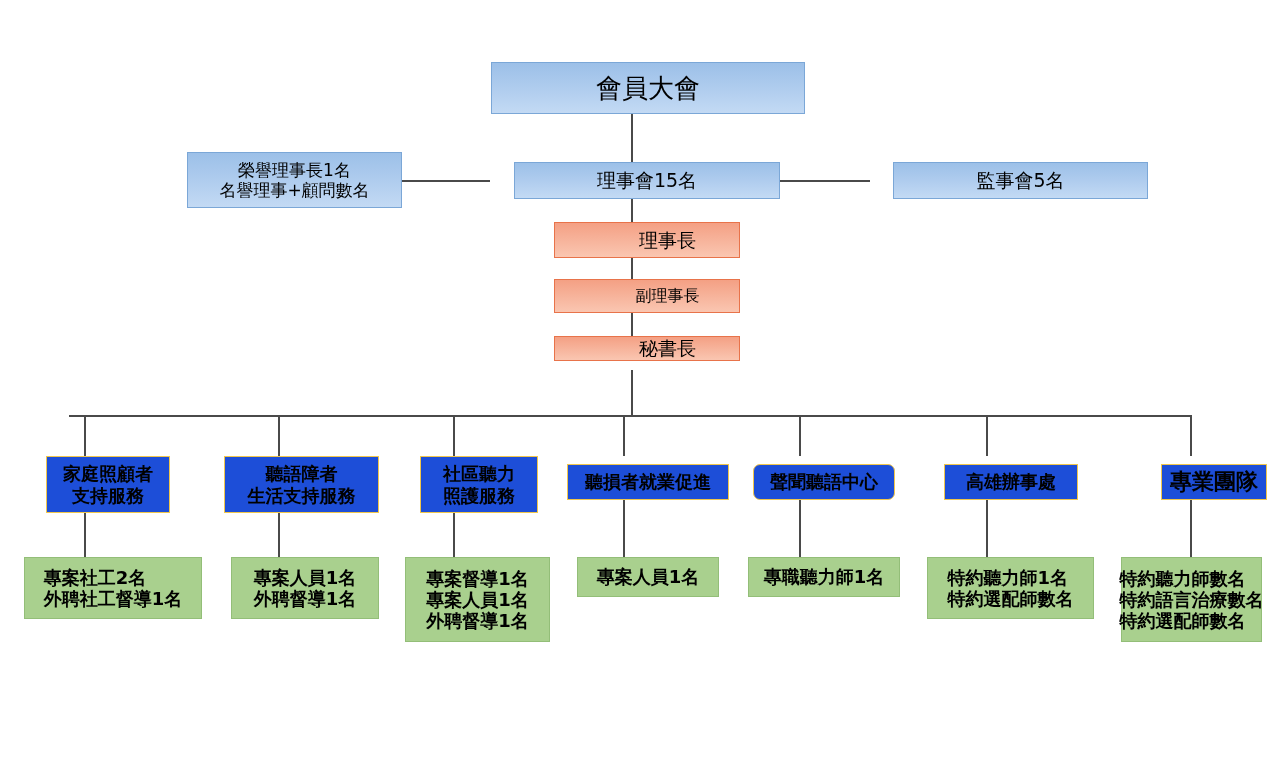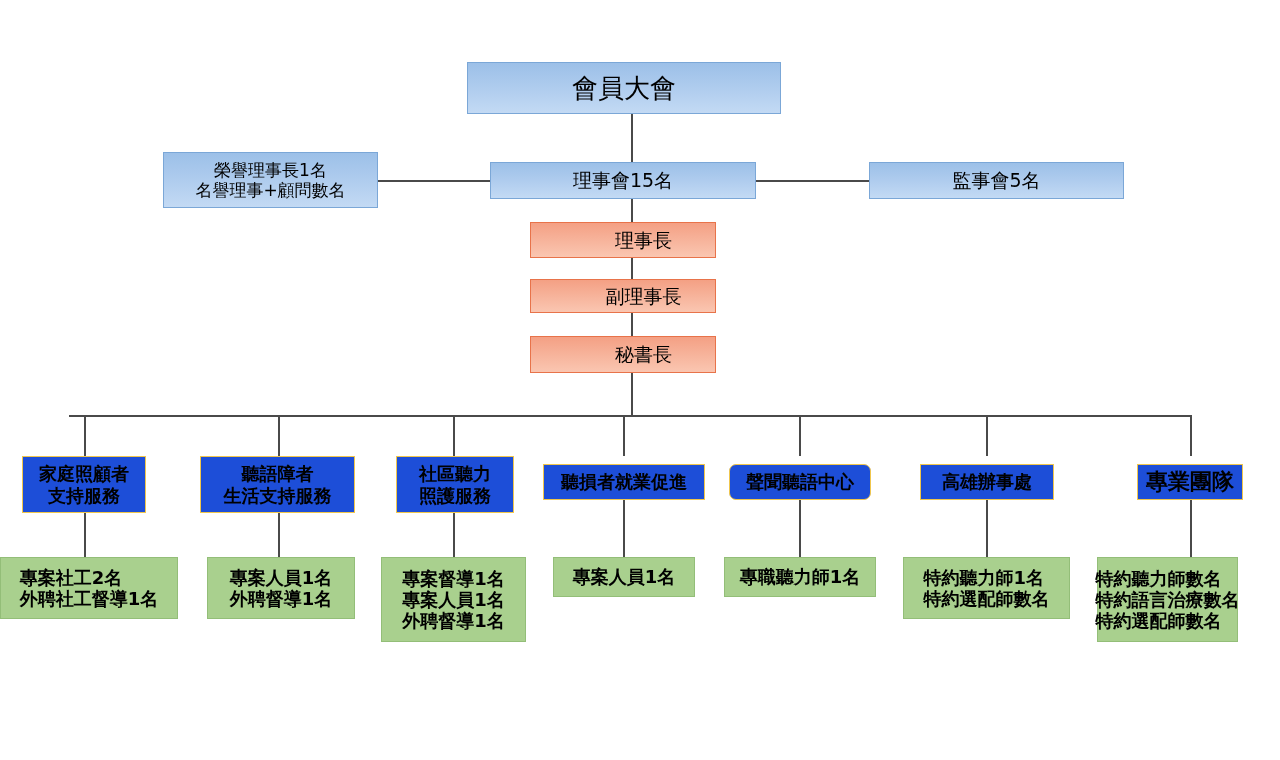--- a/index.html
+++ b/index.html
@@ -21,20 +21,21 @@
     position: absolute;
     box-sizing: border-box;
     display: flex;
     flex-direction: column;
     align-items: center;
     justify-content: center;
     text-align: center;
     line-height: 1.18;
     color: #000000;
     z-index: 2;
+    margin-left: 24px;
   }
   .node .line {
     display: block;
     white-space: nowrap;
   }
 
   
   .n-blue {
     background: linear-gradient(to bottom, #9CC0E8 0%, #AFCCEE 50%, #C3DAF4 100%);
     border: 1px solid #7BA7D7;
@@ -124,25 +125,25 @@
   </div>
 
   <div class="node n-blue" style="left:869px; top:162px; width:255px; height:37px; font-size:19px;">
     <span class="line">監事會5名</span>
   </div>
 
   <div class="node n-orange" style="left:530px; top:222px; width:186px; height:36px; font-size:19px;">
     <span class="line">理事長</span>
   </div>
 
-  <div class="node n-orange" style="left:530px; top:279px; width:186px; height:34px; font-size:19px;justify-content:center;">
+  <div class="node n-orange" style="left:530px; top:279px; width:186px; height:34px; font-size:16px;justify-content:center;">
     <span class="line">副理事長</span>
   </div>
 
-  <div class="node n-orange" style="left:530px; top:336px; width:186px; height:37px; font-size:19px;">
+  <div class="node n-orange" style="left:530px; top:336px; width:186px; height:25px; font-size:19px;">
     <span class="line">秘書長</span>
   </div>
 
   <div class="node n-yellow" style="left:22px; top:456px; width:124px; height:57px; font-size:18px;">
     <span class="line">家庭照顧者</span>
     <span class="line">支持服務</span>
   </div>
 
   <div class="node n-yellow" style="left:200px; top:456px; width:155px; height:57px; font-size:18px;">
     <span class="line">聽語障者</span>

